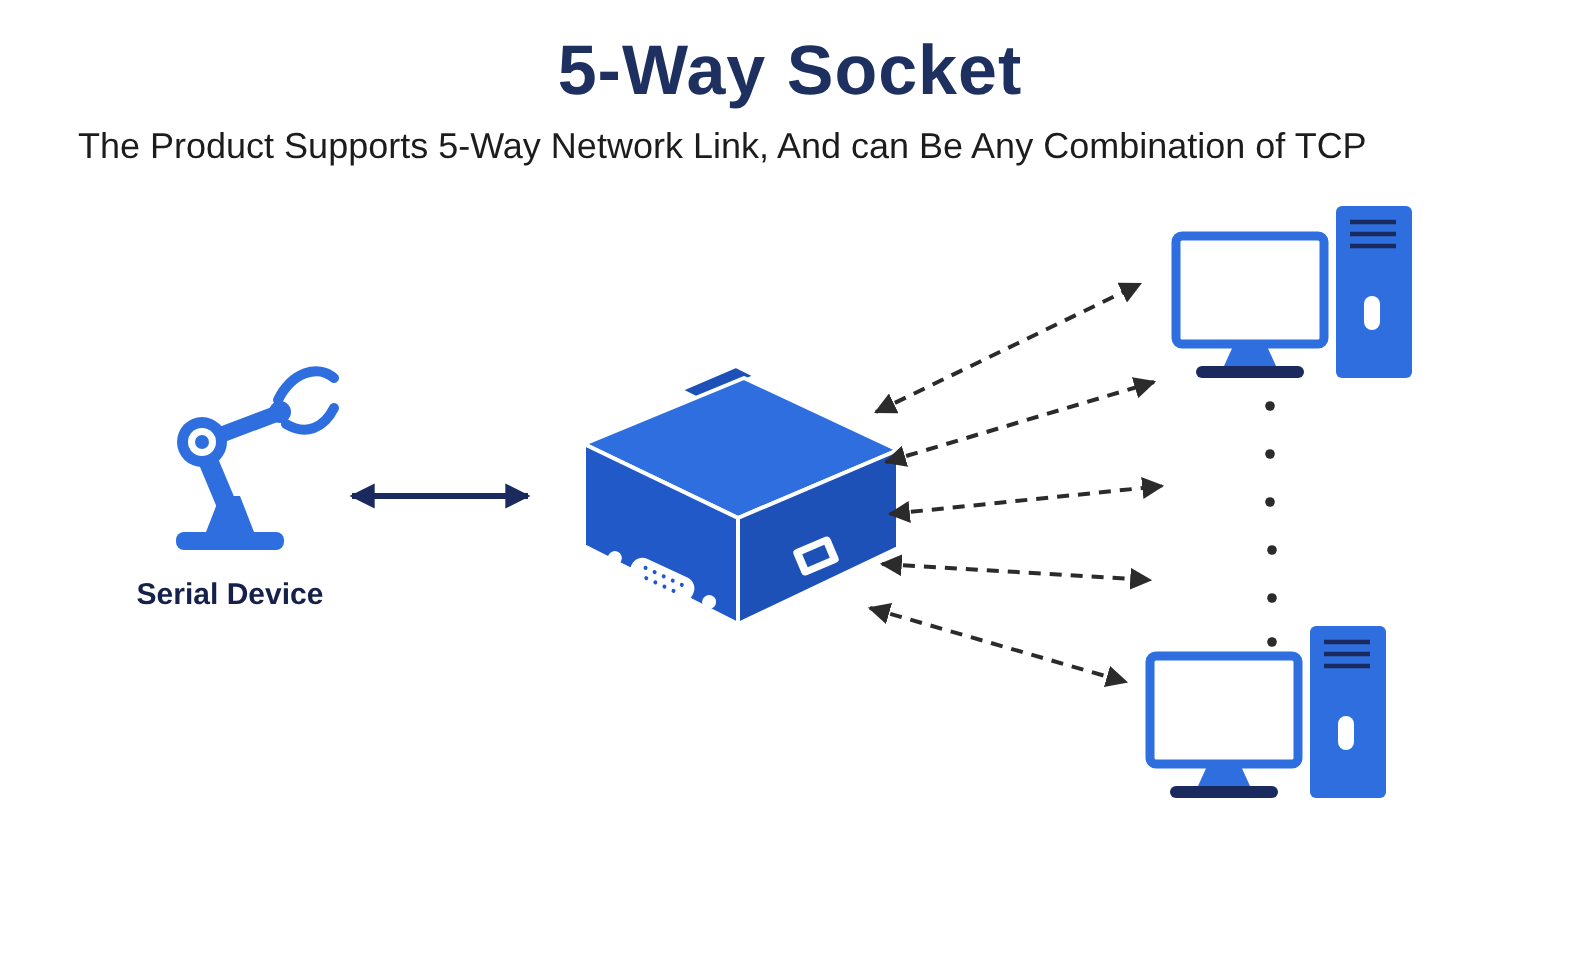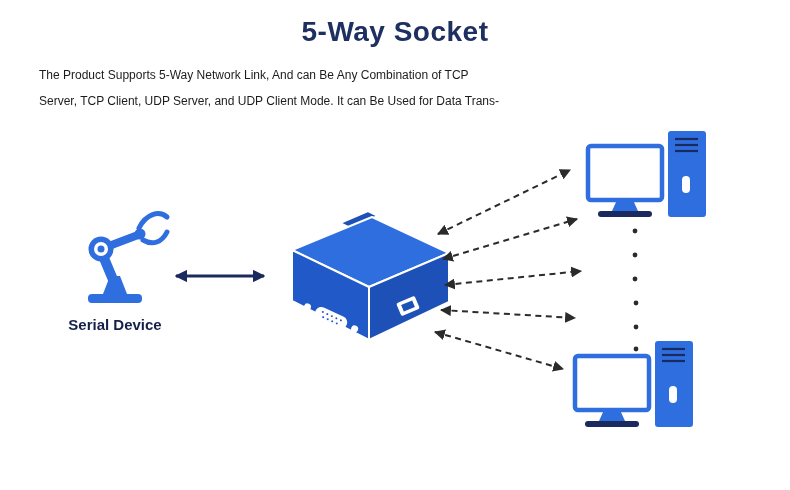--- a/index.html
+++ b/index.html
@@ -10,26 +10,26 @@
     --arrow-dark:#2b2b2b;
     --title-navy:#1e3060;
     --text:#1c1c1c;
   }
   *{margin:0;padding:0;box-sizing:border-box;}
   html,body{width:790px;height:490px;background:#ffffff;overflow:hidden;
     font-family:"Liberation Sans","DejaVu Sans",sans-serif;}
   .page{position:relative;width:790px;height:490px;background:#ffffff;}
   .title{
     margin-top:16px;text-align:center;
-    font-size:28px;font-weight:bold;color:var(--title-navy);
+    font-size:35px;font-weight:bold;color:var(--title-navy);
     letter-spacing:0.5px;
   }
   .description{
-    width:712px;margin:14px auto 0 auto;
-    font-size:12px;line-height:26px;color:var(--text);
+    width:712px;margin:4px auto 0 auto;
+    font-size:18px;line-height:26px;color:var(--text);
   }
   .description .line{white-space:nowrap;}
   .diagram-svg{display:block;margin-top:4px;}
 
   
   .fill-blue{fill:var(--primary-blue);}
   .fill-blue-dark{fill:var(--blue-dark);}
   .fill-blue-deep{fill:var(--blue-deep);}
   .fill-navy{fill:var(--navy);}
   .fill-dark{fill:var(--arrow-dark);}
@@ -44,21 +44,20 @@
 </style>
 </head>
 <body>
 
 <div class="page">
 
   <div class="title">5-Way Socket</div>
 
   <div class="description">
     <div class="line">The Product Supports 5-Way Network Link, And can Be Any Combination of TCP</div>
-    <div class="line">Server, TCP Client, UDP Server, and UDP Client Mode. It can Be Used for Data Trans-</div>
   </div>
 
   <svg class="diagram-svg" width="790" height="340" viewBox="0 0 790 340" xmlns="http://www.w3.org/2000/svg">
 
     <defs>
       <marker id="arr-navy" viewBox="0 0 10 10" refX="9" refY="5" markerWidth="4.2" markerHeight="4.2" orient="auto-start-reverse">
         <path d="M0,0 L10,5 L0,10 Z" class="fill-navy"></path>
       </marker>
       <marker id="arr-dark" viewBox="0 0 10 10" refX="9" refY="5" markerWidth="5.5" markerHeight="5.5" orient="auto-start-reverse">
         <path d="M0,0 L10,5 L0,10 Z" class="fill-dark"></path>

